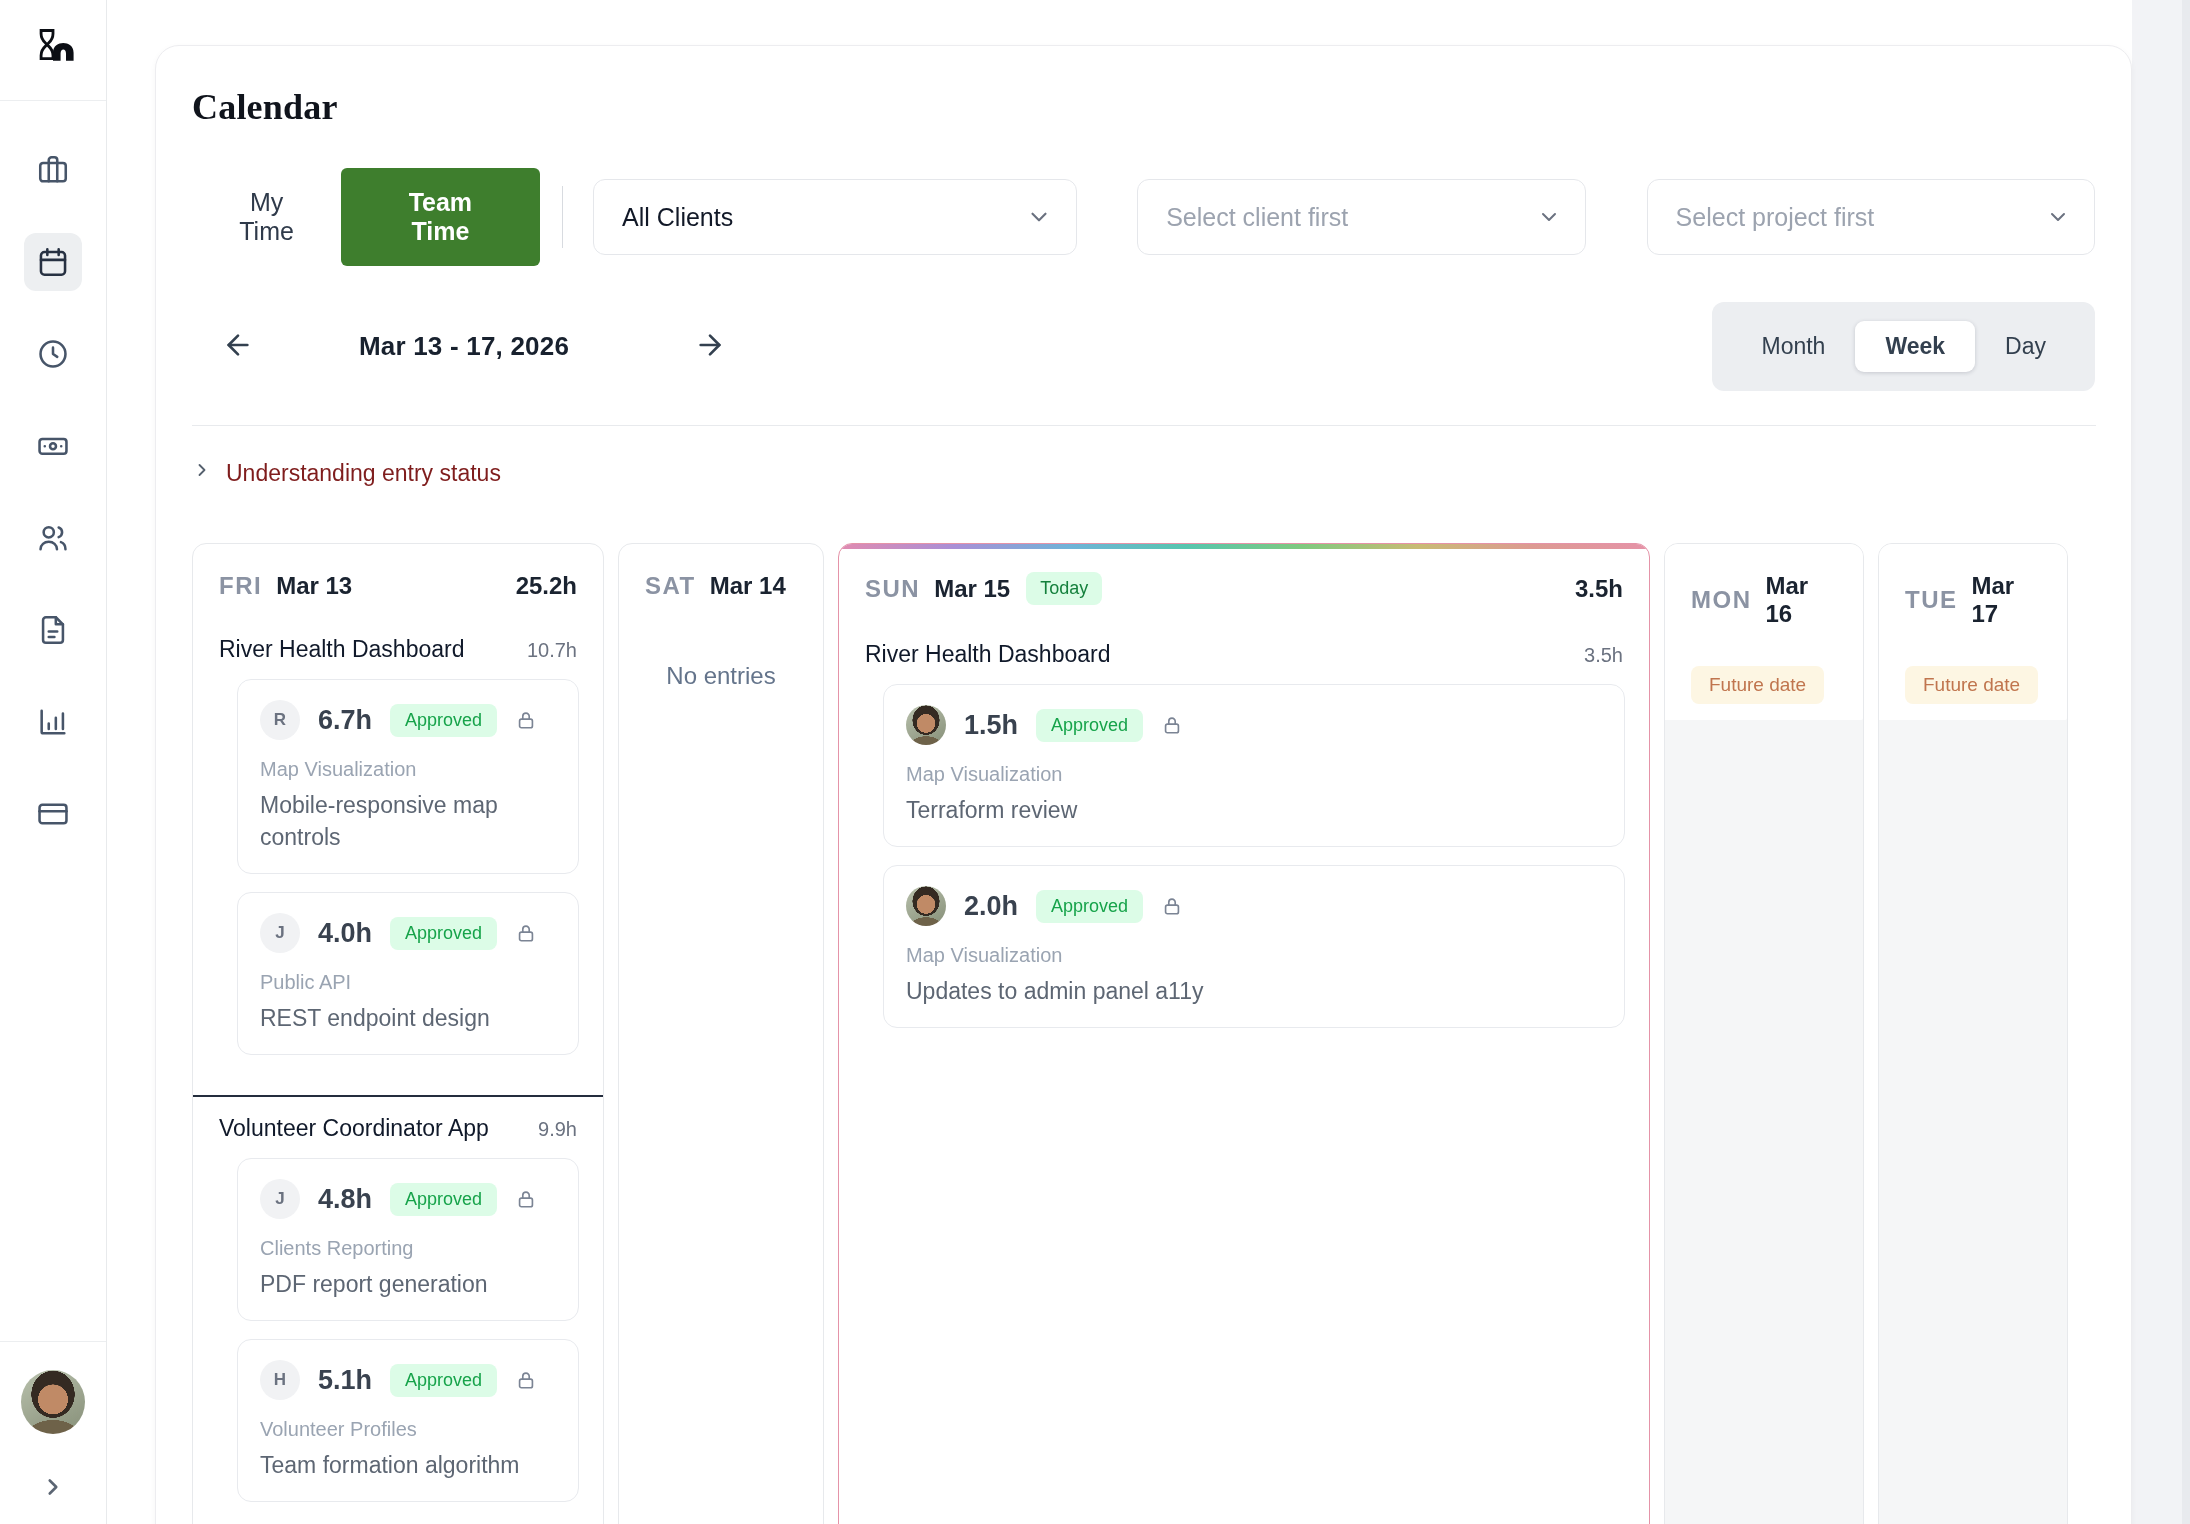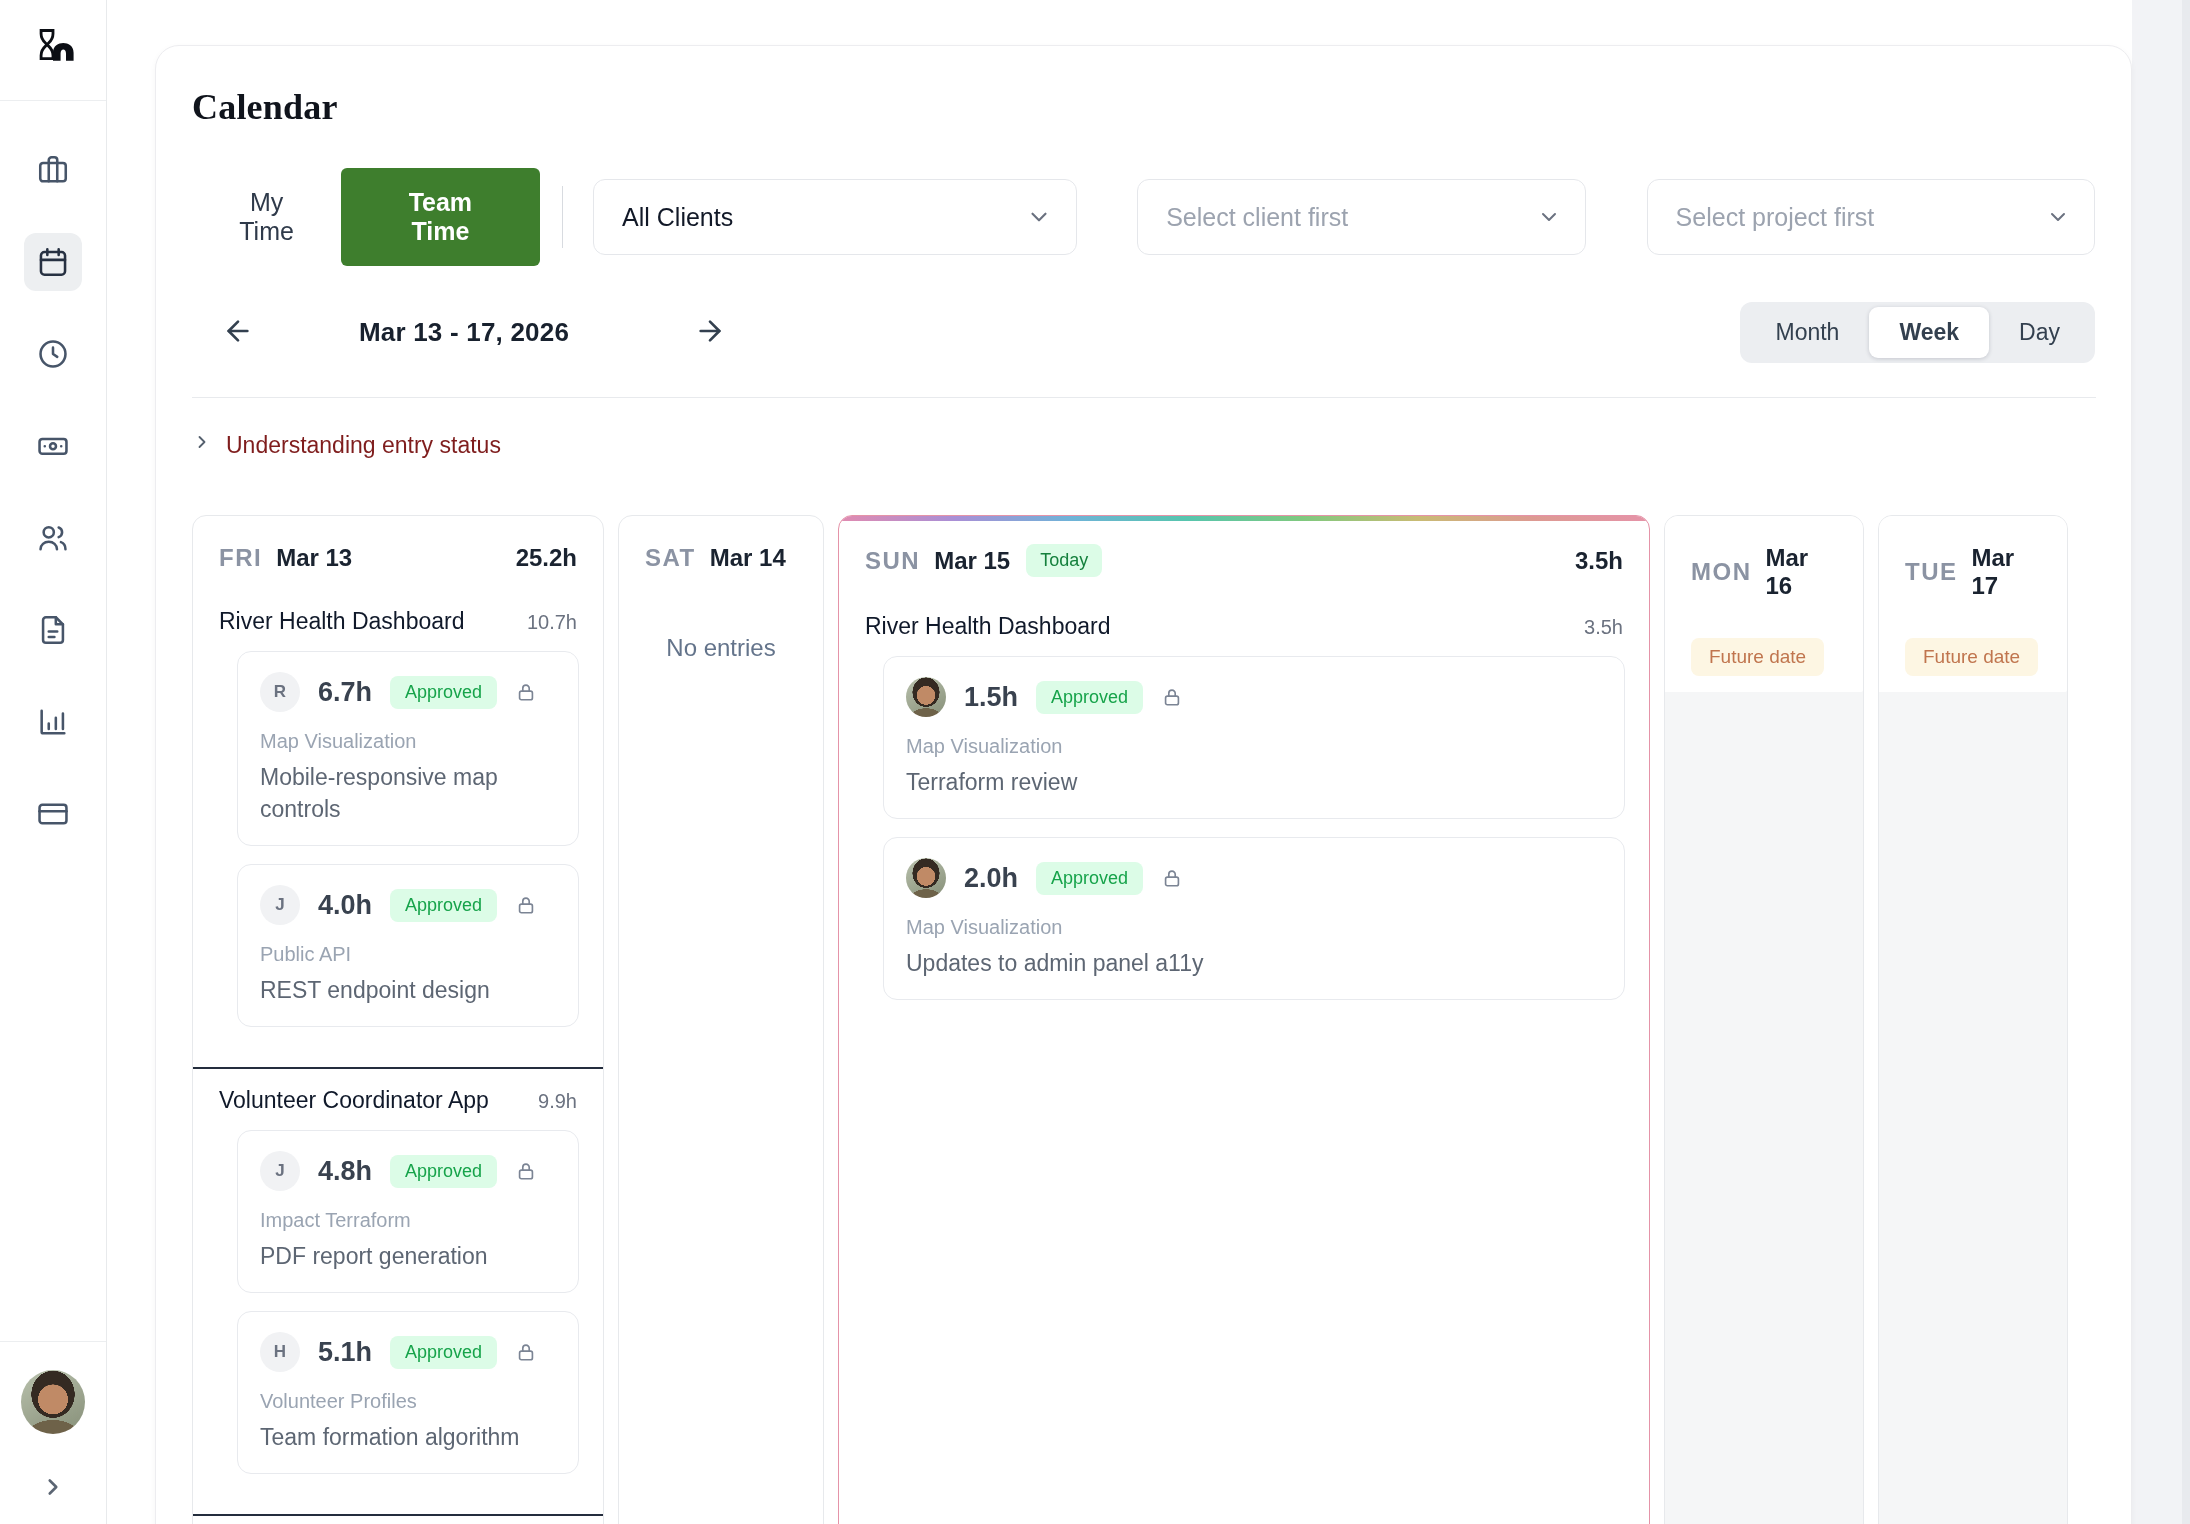--- a/index.html
+++ b/index.html
@@ -56,21 +56,21 @@
   .select.ph span { color:#9ca3af; }
   .sel-scope { width:488px; }
   .sel-client { width:452px; margin-left:60px; }
   .sel-project { width:452px; margin-left:61px; }
 
   
   .date-row { display:flex; align-items:center; margin-top:36px; }
   .nav-arrow { background:none; border:none; cursor:pointer; color:#33404f; padding:8px 10px; margin-left:20px; }
   .nav-arrow svg { width:32px; height:32px; }
   .range { width:400px; text-align:center; font-size:26px; font-weight:600; color:#18212e; letter-spacing:.2px; }
-  .seg { margin-left:auto; background:#eceef1; border-radius:12px; padding:5px; display:flex; }
+  .seg { margin-left:auto; background:#eceef1; border-radius:12px; padding:19px; display:flex; }
   .seg-item { border:none; background:transparent; font-family:inherit; font-size:23px; color:#33404f;
               padding:12px 30px; border-radius:9px; cursor:pointer; }
   .seg-item.active { background:#fff; font-weight:600; box-shadow:0 1px 4px rgba(20,30,50,.18); }
 
   hr.rule { border:none; border-top:1.5px solid #e8eaed; margin:34px -1px 0 0; }
 
   
   .disclosure { display:flex; align-items:flex-start; gap:14px; margin-top:34px; color:#7f1d1d; font-size:23px; cursor:pointer; }
   .disclosure svg { width:20px; height:20px; color:#55606e; }
 
@@ -325,21 +325,21 @@
           <span class="e-avatar initial">J</span>
           <span class="e-hours">4.8h</span>
           <span class="e-badge">Approved</span>
           <span class="e-lock">
                     <svg fill="none" stroke="currentColor" stroke-width="1.8" stroke-linecap="round" stroke-linejoin="round" viewBox="0 0 24 24">
                       <rect x="5" y="11" width="14" height="9.5" rx="2"></rect>
                       <path d="M8.5 11V8a3.5 3.5 0 0 1 7 0v3"></path>
                     </svg>
                   </span>
         </div>
-        <div class="e-project">Impact Terraform</div>
+        <div class="e-project">Clients Reporting</div>
         <div class="e-note">PDF report generation</div>
               </div>
               <div class="entry">
                 <div class="entry-top">
           <span class="e-avatar initial">H</span>
           <span class="e-hours">5.1h</span>
           <span class="e-badge">Approved</span>
           <span class="e-lock">
                     <svg fill="none" stroke="currentColor" stroke-width="1.8" stroke-linecap="round" stroke-linejoin="round" viewBox="0 0 24 24">
                       <rect x="5" y="11" width="14" height="9.5" rx="2"></rect>

